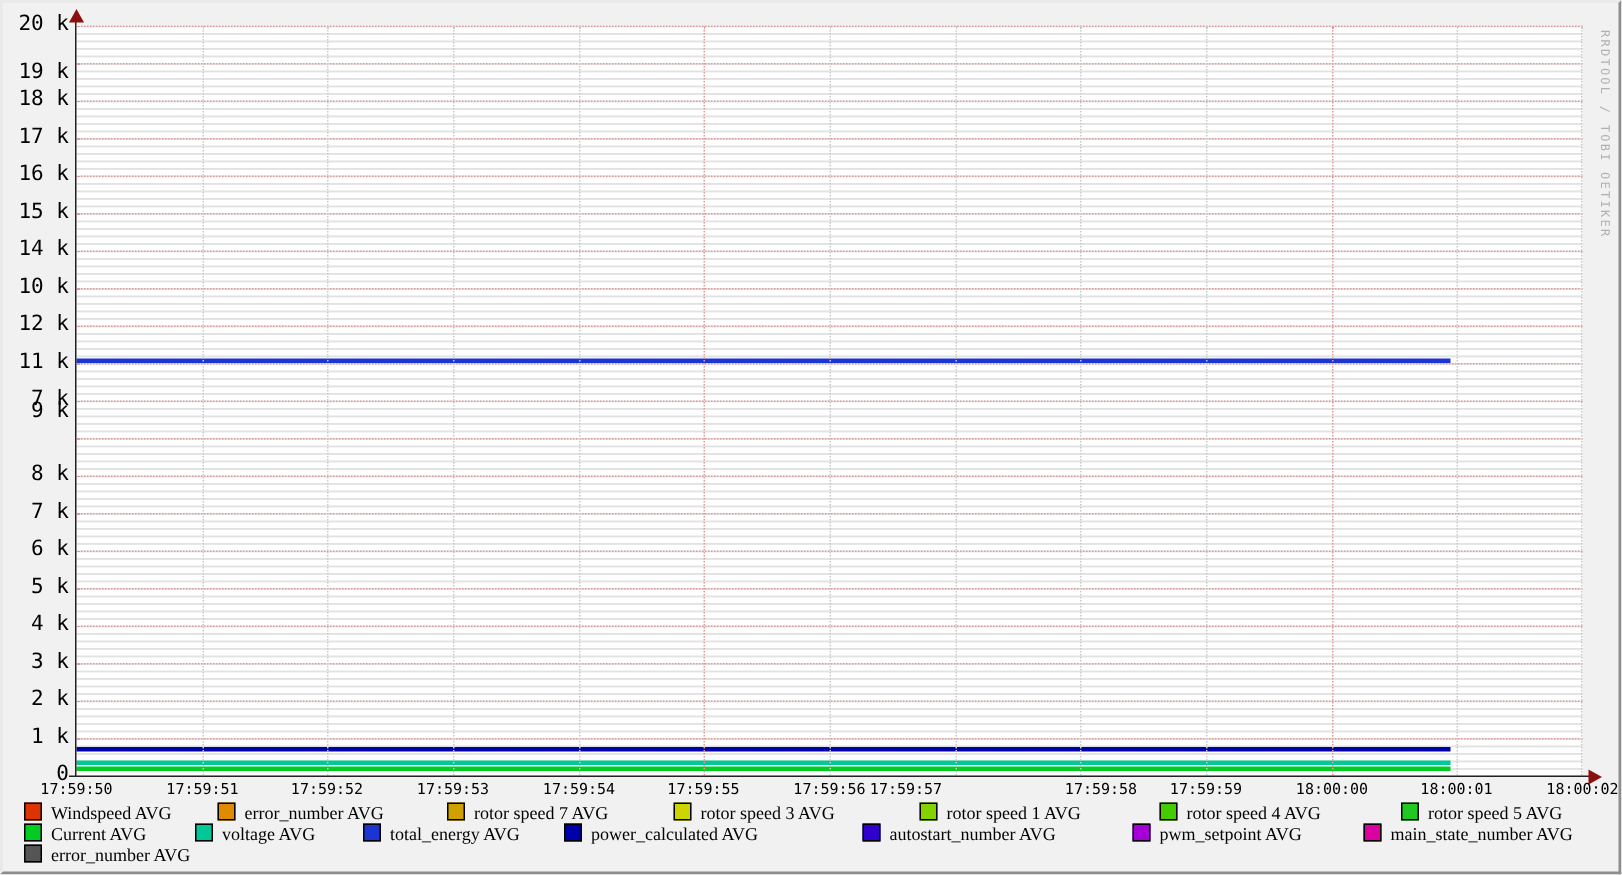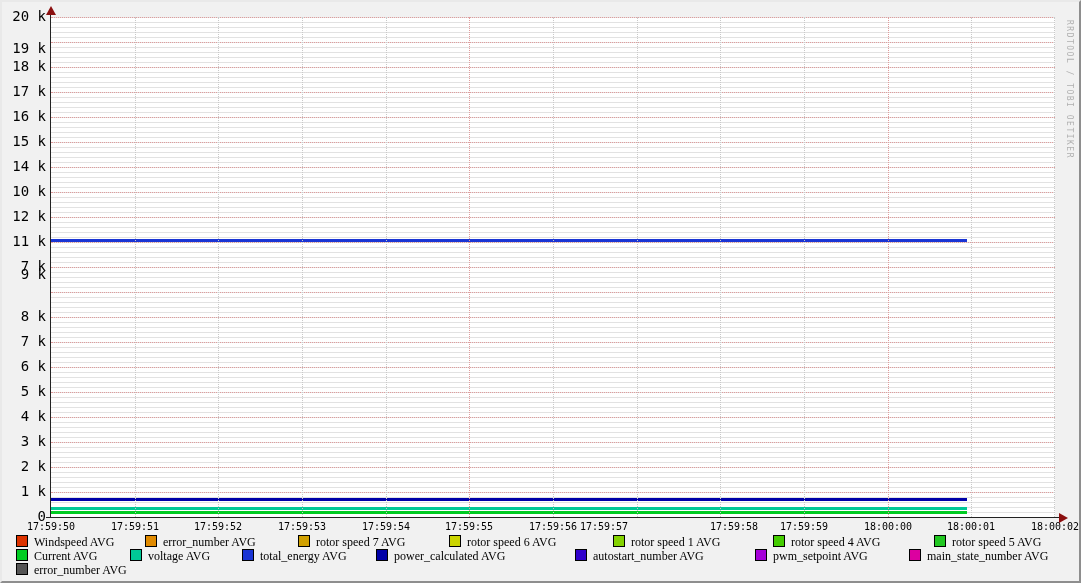--- a/index.html
+++ b/index.html
@@ -144,21 +144,21 @@
   <span class="xlab" style="left:562px">17:59:57</span>
   <span class="xlab" style="left:692px">17:59:58</span>
   <span class="xlab" style="left:762px">17:59:59</span>
   <span class="xlab" style="left:846px">18:00:00</span>
   <span class="xlab" style="left:929px">18:00:01</span>
   <span class="xlab" style="left:1013px">18:00:02</span>
 
   <div class="leg" style="left:14px;top:533px"><span class="sw" style="background-color: rgb(221, 51, 0);"></span><span>Windspeed AVG</span></div>
   <div class="leg" style="left:143px;top:533px"><span class="sw" style="background-color: rgb(224, 138, 0);"></span><span>error_number AVG</span></div>
   <div class="leg" style="left:296px;top:533px"><span class="sw" style="background-color: rgb(208, 160, 0);"></span><span>rotor speed 7 AVG</span></div>
-  <div class="leg" style="left:447px;top:533px"><span class="sw" style="background-color: rgb(204, 213, 0);"></span><span>rotor speed 6 AVG</span></div>
+  <div class="leg" style="left:447px;top:533px"><span class="sw" style="background-color: rgb(204, 213, 0);"></span><span>rotor speed 3 AVG</span></div>
   <div class="leg" style="left:611px;top:533px"><span class="sw" style="background-color: rgb(132, 210, 0);"></span><span>rotor speed 1 AVG</span></div>
   <div class="leg" style="left:771px;top:533px"><span class="sw" style="background-color: rgb(68, 204, 0);"></span><span>rotor speed 4 AVG</span></div>
   <div class="leg" style="left:932px;top:533px"><span class="sw" style="background-color: rgb(34, 200, 34);"></span><span>rotor speed 5 AVG</span></div>
 
   <div class="leg" style="left:14px;top:547px"><span class="sw" style="background-color: rgb(0, 204, 34);"></span><span>Current AVG</span></div>
   <div class="leg" style="left:128px;top:547px"><span class="sw" style="background-color: rgb(0, 200, 150);"></span><span>voltage AVG</span></div>
   <div class="leg" style="left:240px;top:547px"><span class="sw" style="background-color: rgb(26, 53, 212);"></span><span>total_energy AVG</span></div>
   <div class="leg" style="left:374px;top:547px"><span class="sw" style="background-color: rgb(0, 0, 168);"></span><span>power_calculated AVG</span></div>
   <div class="leg" style="left:573px;top:547px"><span class="sw" style="background-color: rgb(48, 0, 204);"></span><span>autostart_number AVG</span></div>
   <div class="leg" style="left:753px;top:547px"><span class="sw" style="background-color: rgb(165, 0, 216);"></span><span>pwm_setpoint AVG</span></div>

